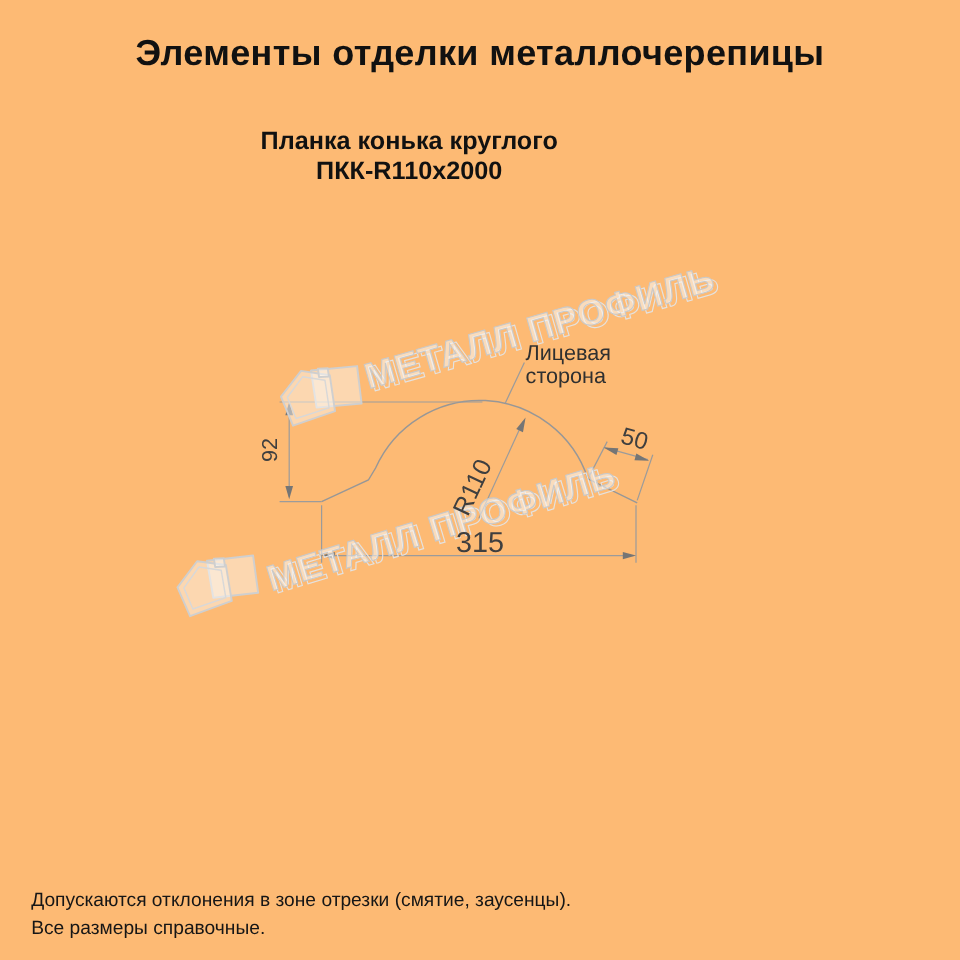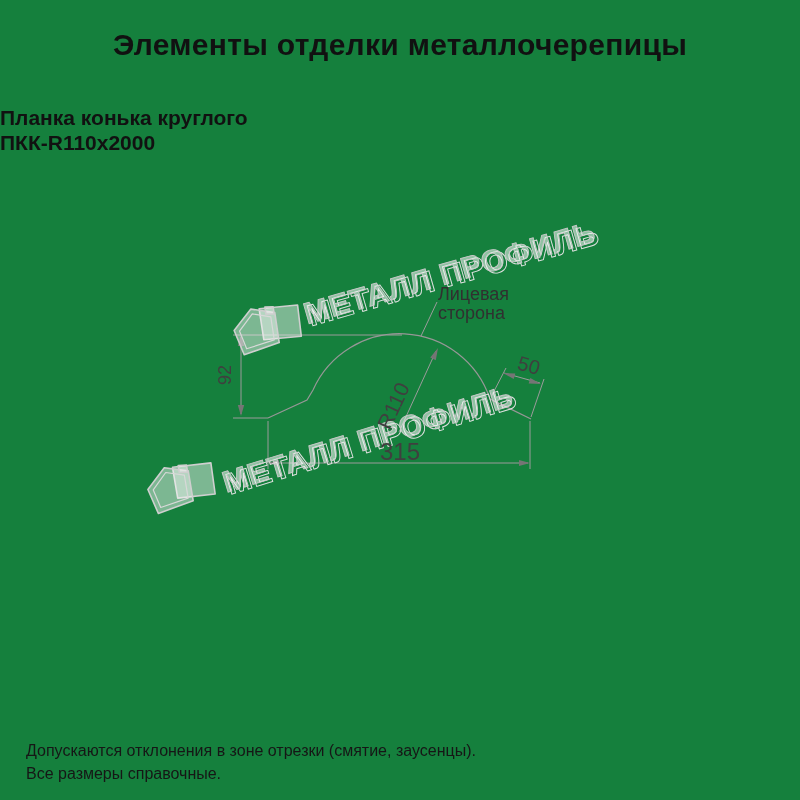--- a/index.html
+++ b/index.html
@@ -1,26 +1,26 @@
 <!DOCTYPE html>
 <html><head>
 <meta charset="utf-8">
 <style>
   html,body{margin:0;padding:0;}
   body{
     width:800px;height:800px;background:#ffffff;overflow:hidden;position:relative;
     font-family:"Liberation Sans", sans-serif;color:#111;
   }
-  .page{position:absolute;inset:0;width:800px;height:800px;background:#15803d;}
+  .page{position:absolute;inset:0;width:800px;height:800px;background:#fdba74;}
   .title{
     position:absolute;top:28px;left:0;width:800px;text-align:center;
     font-size:30px;font-weight:700;letter-spacing:.3px;color:#111;
   }
   .subtitle{
-    position:absolute;top:105px;left:0;width:682px;text-align:left;
+    position:absolute;top:105px;left:0;width:682px;text-align:center;
     font-size:21px;font-weight:700;line-height:25px;color:#111;
   }
   .footer{
     position:absolute;left:26px;top:739px;font-size:16px;line-height:23px;color:#161616;
   }
   svg.drawing{position:absolute;left:0;top:0;}
   .thin{stroke:#9b9b9b;stroke-width:1;fill:none;}
   .outline{stroke:#979797;stroke-width:1.2;fill:none;}
   .arrow{fill:#757575;stroke:none;}
   .dimtxt{fill:#3f3f3f;}

